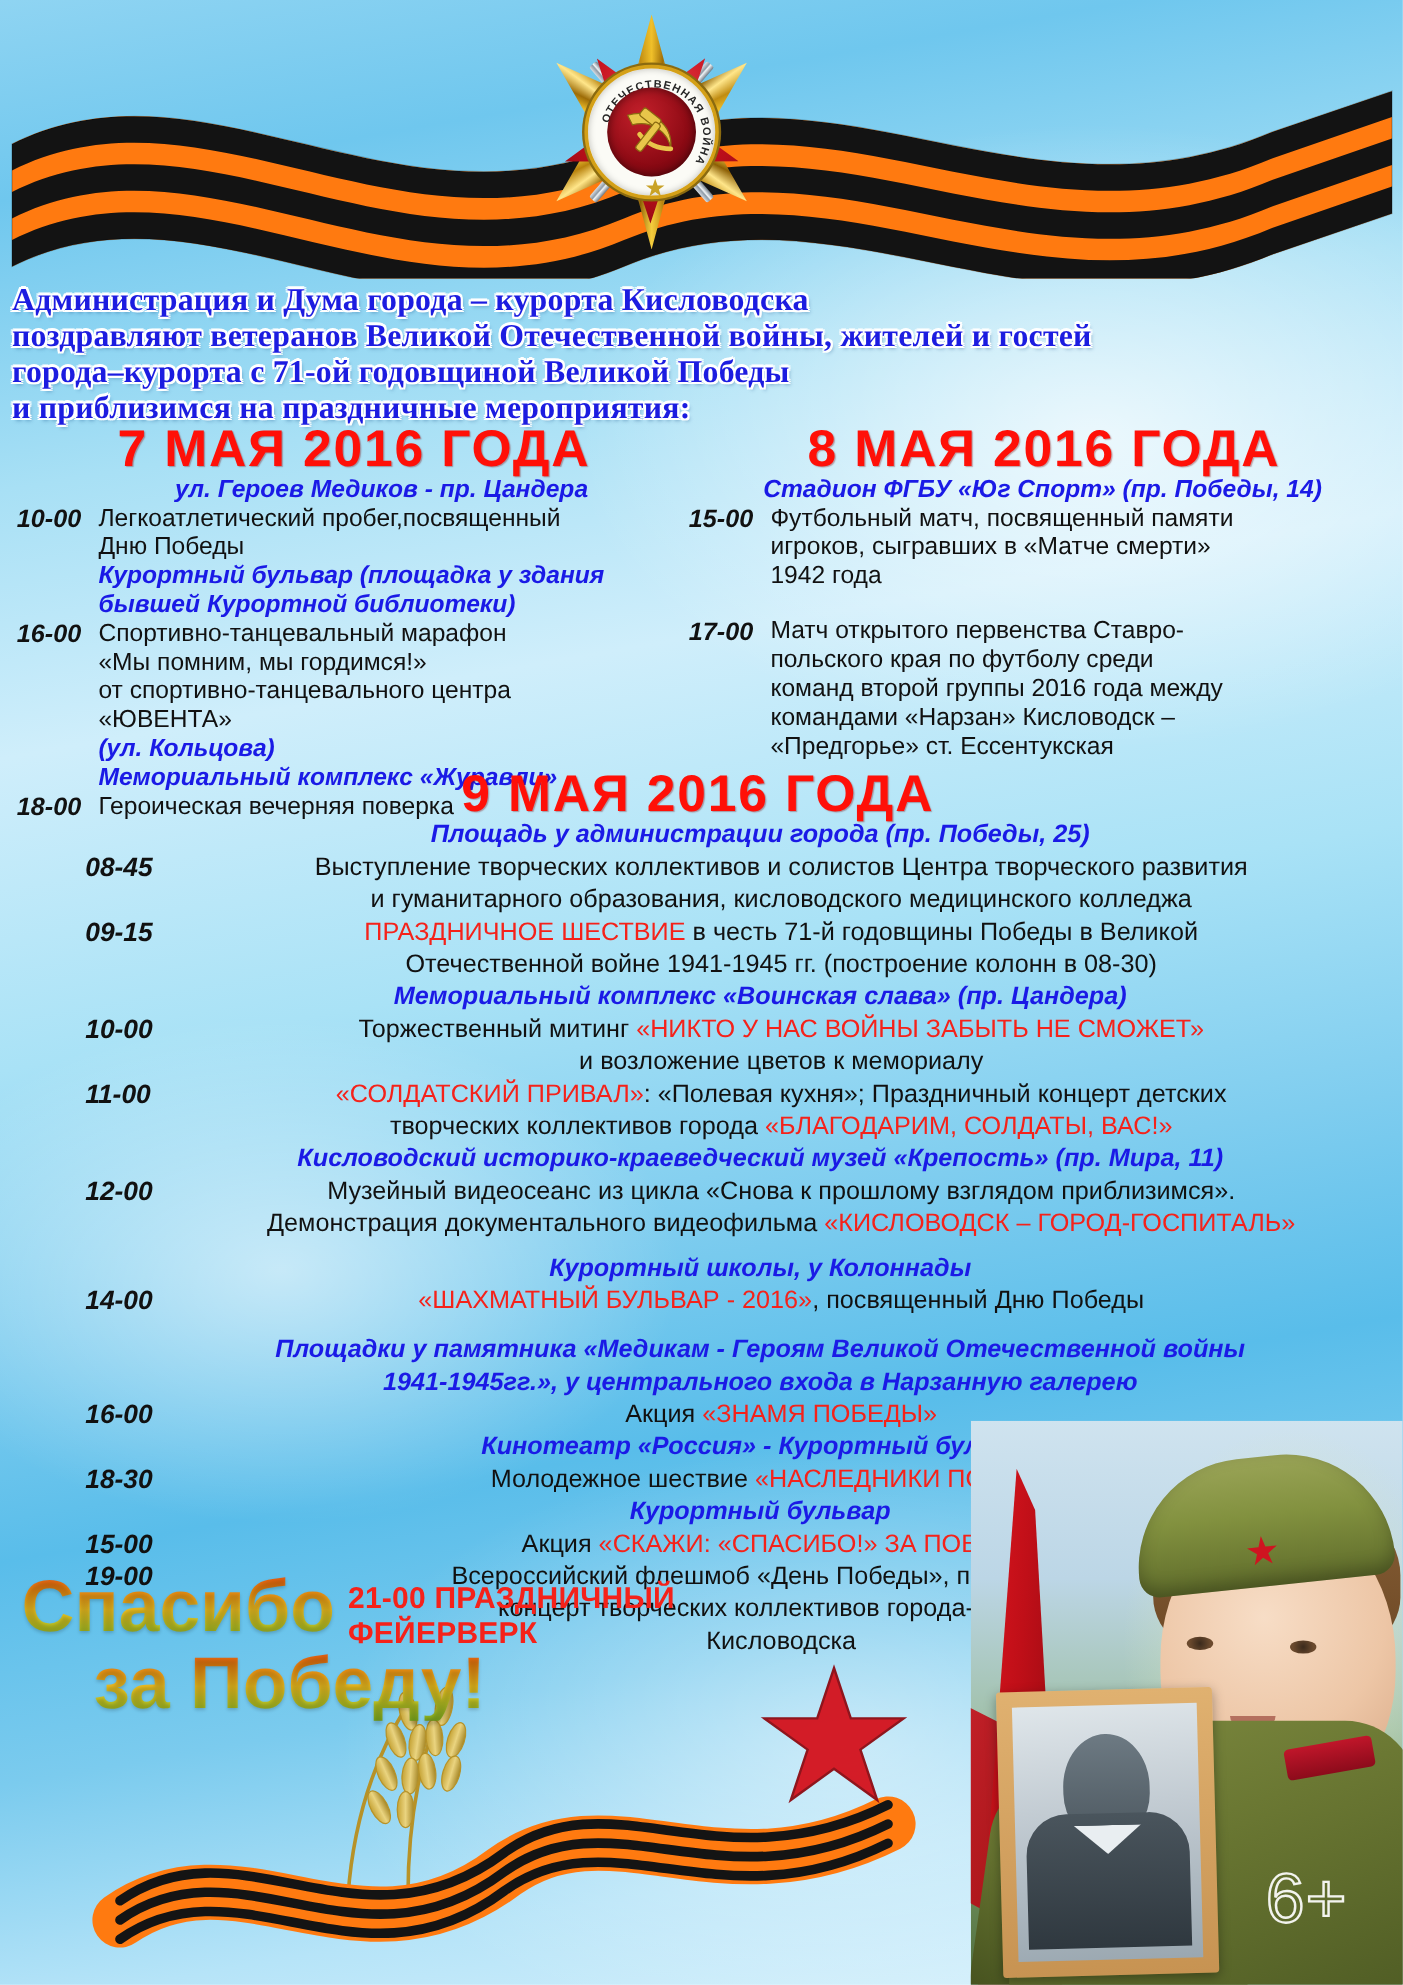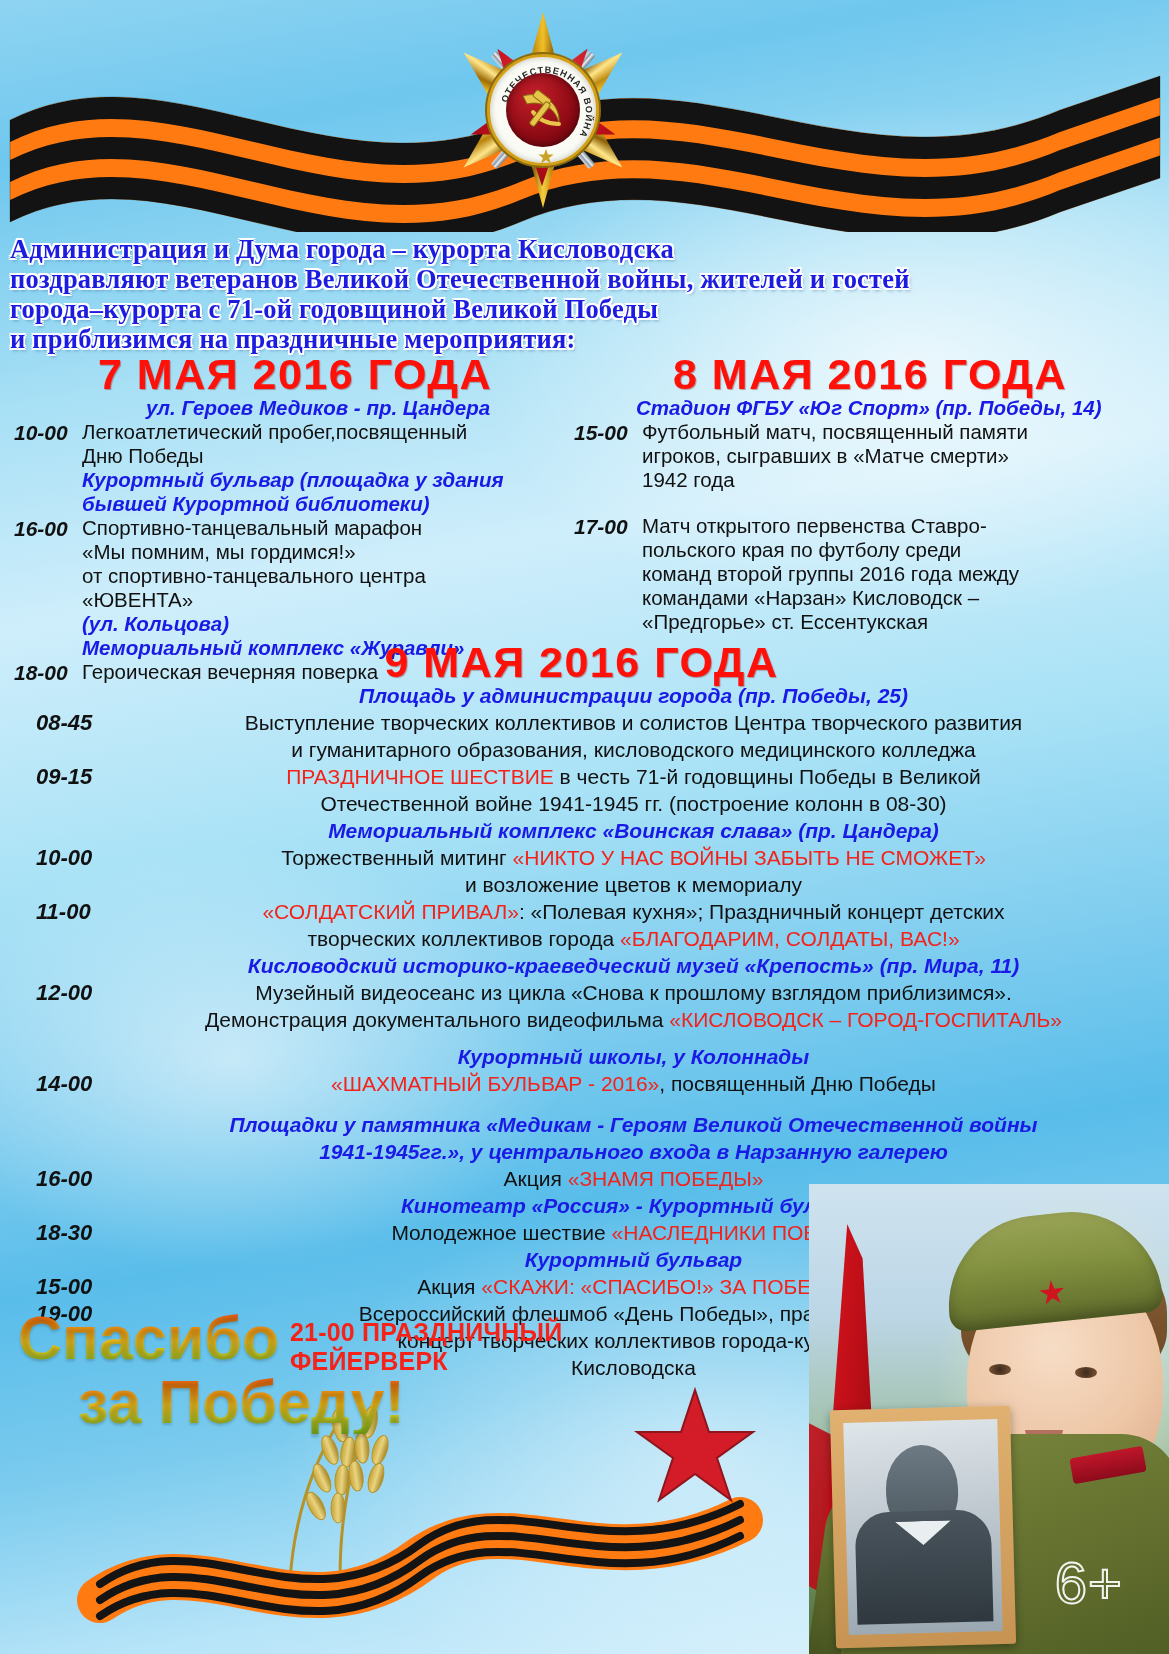--- a/index.html
+++ b/index.html
@@ -117,21 +117,21 @@
     font-size:21px; color:#111; line-height:24px; padding-top:1px;
   }
   .ev .tx {
     flex:1; font-size:20.5px; color:#111; line-height:24px;
   }
   .red { color:#f5221a; }
   .sp { height:22px; }
 
   
   #may9 { top:682px; left:0; width:1169px; }
-  .r9 { display:flex; align-items:flex-start; }
+  .r9 { display:flex; align-items:flex-start;margin-left:35px; }
   .r9 .t9 {
     flex:0 0 128px; text-align:left; padding-left:36px;
     font-style:italic; font-weight:bold; font-size:22px;
     color:#111; line-height:27px;
   }
   .r9 .b9 { flex:1; text-align:center; padding-right:30px; }
   .l9 { font-size:21px; color:#111; line-height:27px; }
   .v9 {
     font-size:21px; color:#1a1ae6; font-style:italic; font-weight:bold;
     line-height:27px; text-align:center; padding-right:30px; padding-left:128px;

